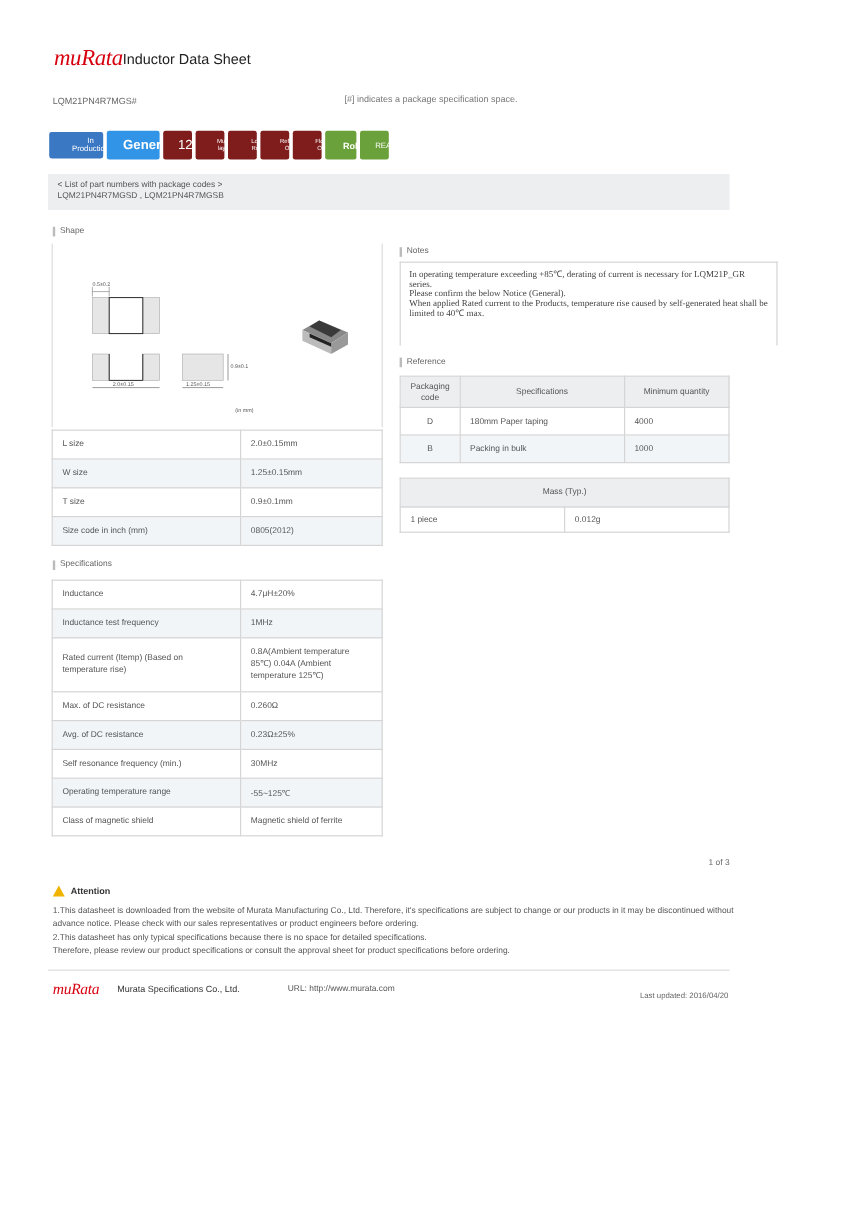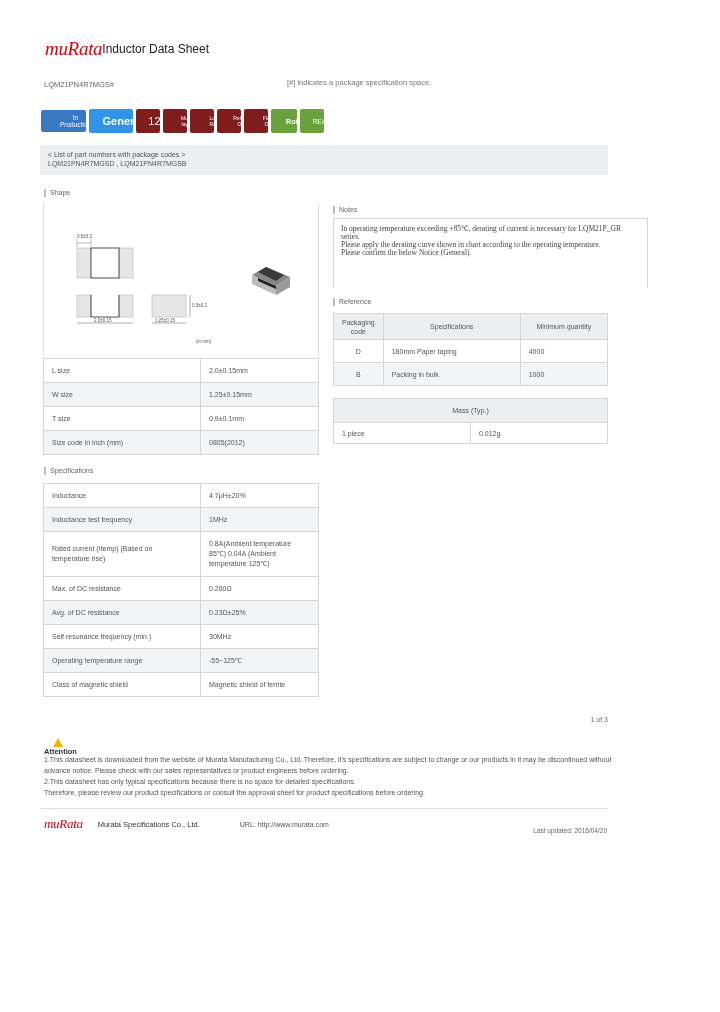--- a/index.html
+++ b/index.html
@@ -32,21 +32,21 @@
 
   table.grid { border-collapse: collapse; position: absolute; font-size: 7px; color: #555; }
   table.grid td, table.grid th { border: 1px solid #d5d5d5; padding: 0 8px; font-weight: normal; text-align: left; }
   table.grid tr.alt td { background: #f1f5f8; }
   table.grid th { background: #eceef0; text-align: center; }
 
   .notes-box { position: absolute; left: 333px; top: 218px; width: 315px; height: 70px; border: 1px solid #d5d5d5; border-bottom: none; padding: 6px 7px; font-family: "Liberation Serif", serif; font-size: 7.5px; line-height: 8px; color: #444; }
 
   .page-num { position: absolute; right: 112px; top: 716px; font-size: 7px; color: #666; }
 
-  .attention { position: absolute; left: 44px; top: 738px; display: flex; align-items: center; font-size: 7.5px; font-weight: bold; color: #333; flex-direction: column; }
+  .attention { position: absolute; left: 44px; top: 738px; display: flex; align-items: flex-start; font-size: 7.5px; font-weight: bold; color: #333; }
   .warn-icon { width: 0; height: 0; border-left: 5px solid transparent; border-right: 5px solid transparent; border-bottom: 9px solid #f0b400; margin-right: 5px; position: relative; }
   .attention-text { position: absolute; left: 44px; top: 754px; width: 570px; font-size: 7px; color: #555; line-height: 11px; }
 
   .footer-line { position: absolute; left: 40px; top: 808px; width: 568px; border-top: 1px solid #ddd; }
   .footer { position: absolute; left: 44px; top: 816px; display: flex; align-items: center; }
   .footer .logo { font-size: 13px; }
   .footer .company { font-size: 7.5px; color: #333; margin-left: 15px; }
   .footer .url { font-size: 7px; color: #555; margin-left: 40px; }
   .last-updated { position: absolute; right: 113px; top: 827px; font-size: 6.5px; color: #666; }
 </style>
@@ -192,22 +192,22 @@
   <tr style="height:24px;">
         <td>Class of magnetic shield</td>
         <td>Magnetic shield of ferrite</td>
       </tr>
 </tbody>
   </table>
 
 <div class="section-label" style="left:333px; top:206px;">Notes</div>
 <div class="notes-box">
   <div>In operating temperature exceeding +85℃, derating of current is necessary for LQM21P_GR series.</div>
-  <div>Please apply the derating curve shown in chart according to the operating temperature.</div>
   <div>Please confirm the below Notice (General).</div>
+  <div>When applied Rated current to the Products, temperature rise caused by self-generated heat shall be limited to 40℃ max.</div>
 </div>
 
 <div class="section-label" style="left:333px; top:298px;">Reference</div>
 <table class="grid" style="left:333px; top:313px; width:275px;">
   <tbody>
       <tr style="height:26px;">
     <th style="width:45px; line-height:9px;">Packaging code</th>
     <th style="width:137px;">Specifications</th>
     <th>Minimum quantity</th>
   </tr>

